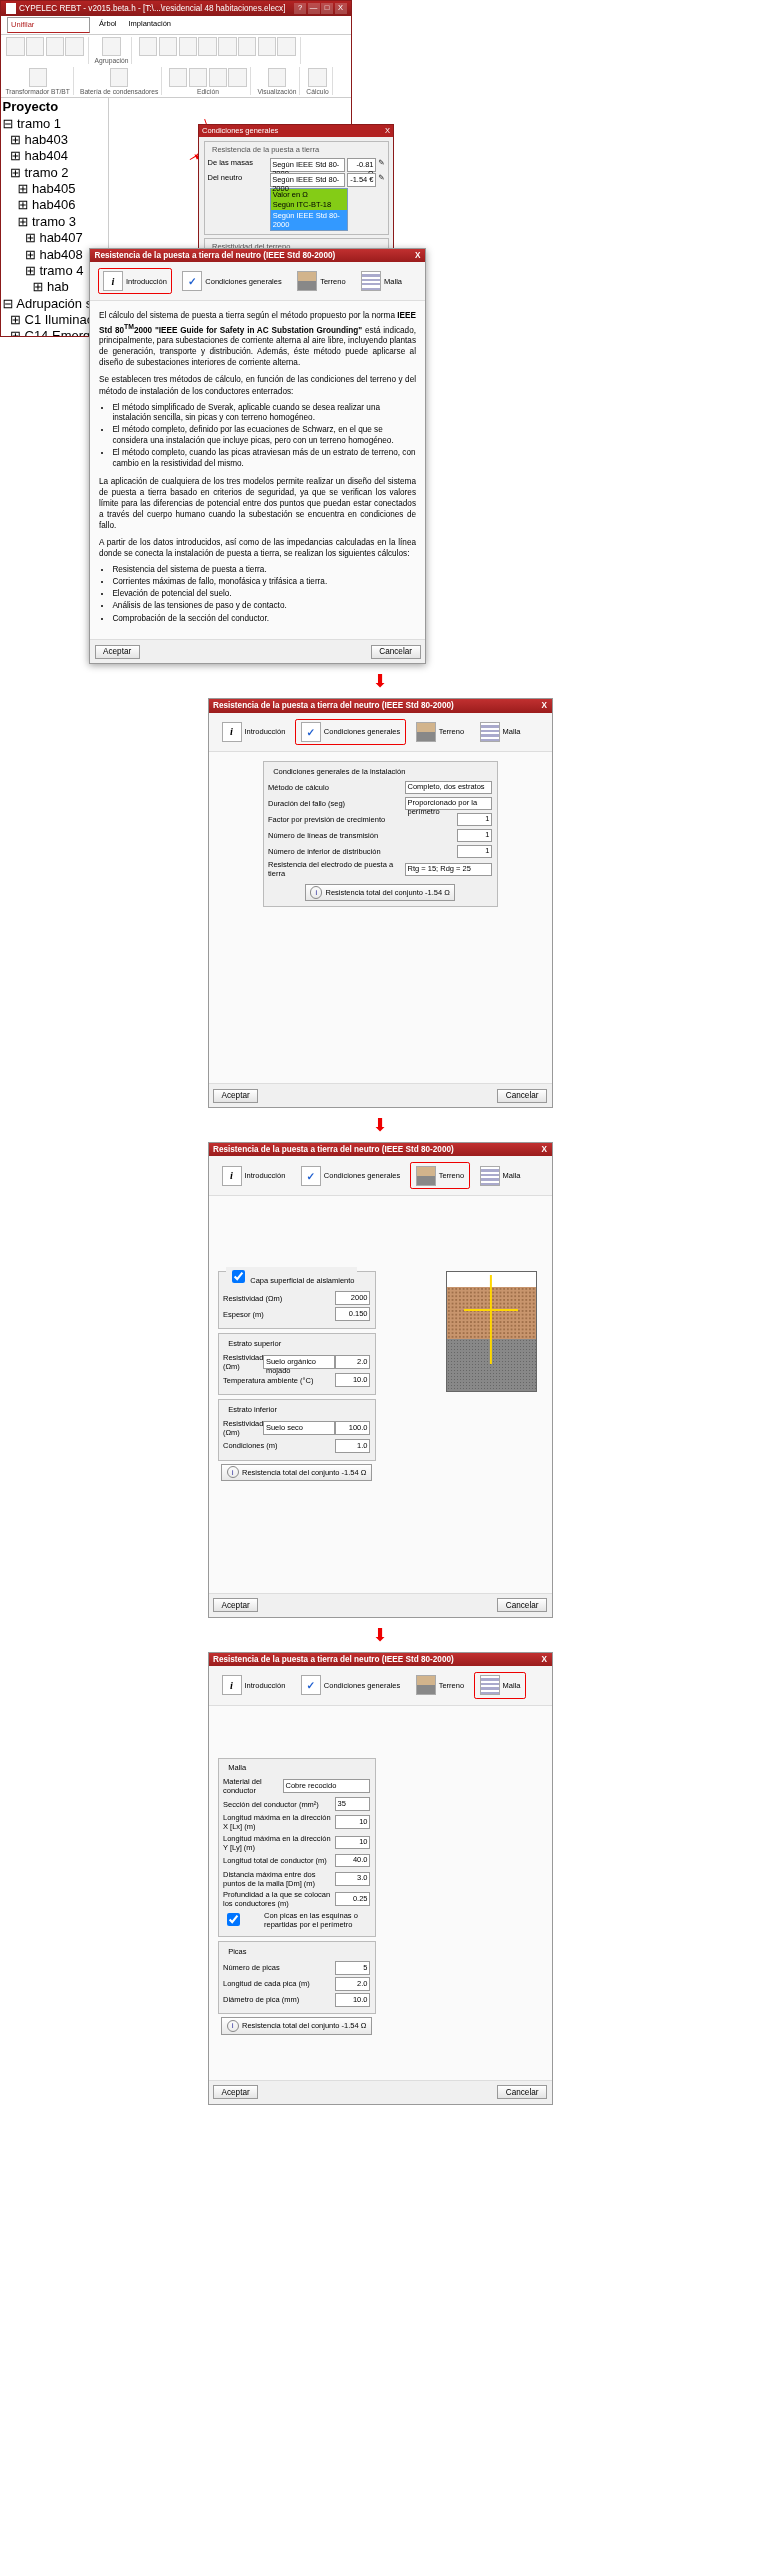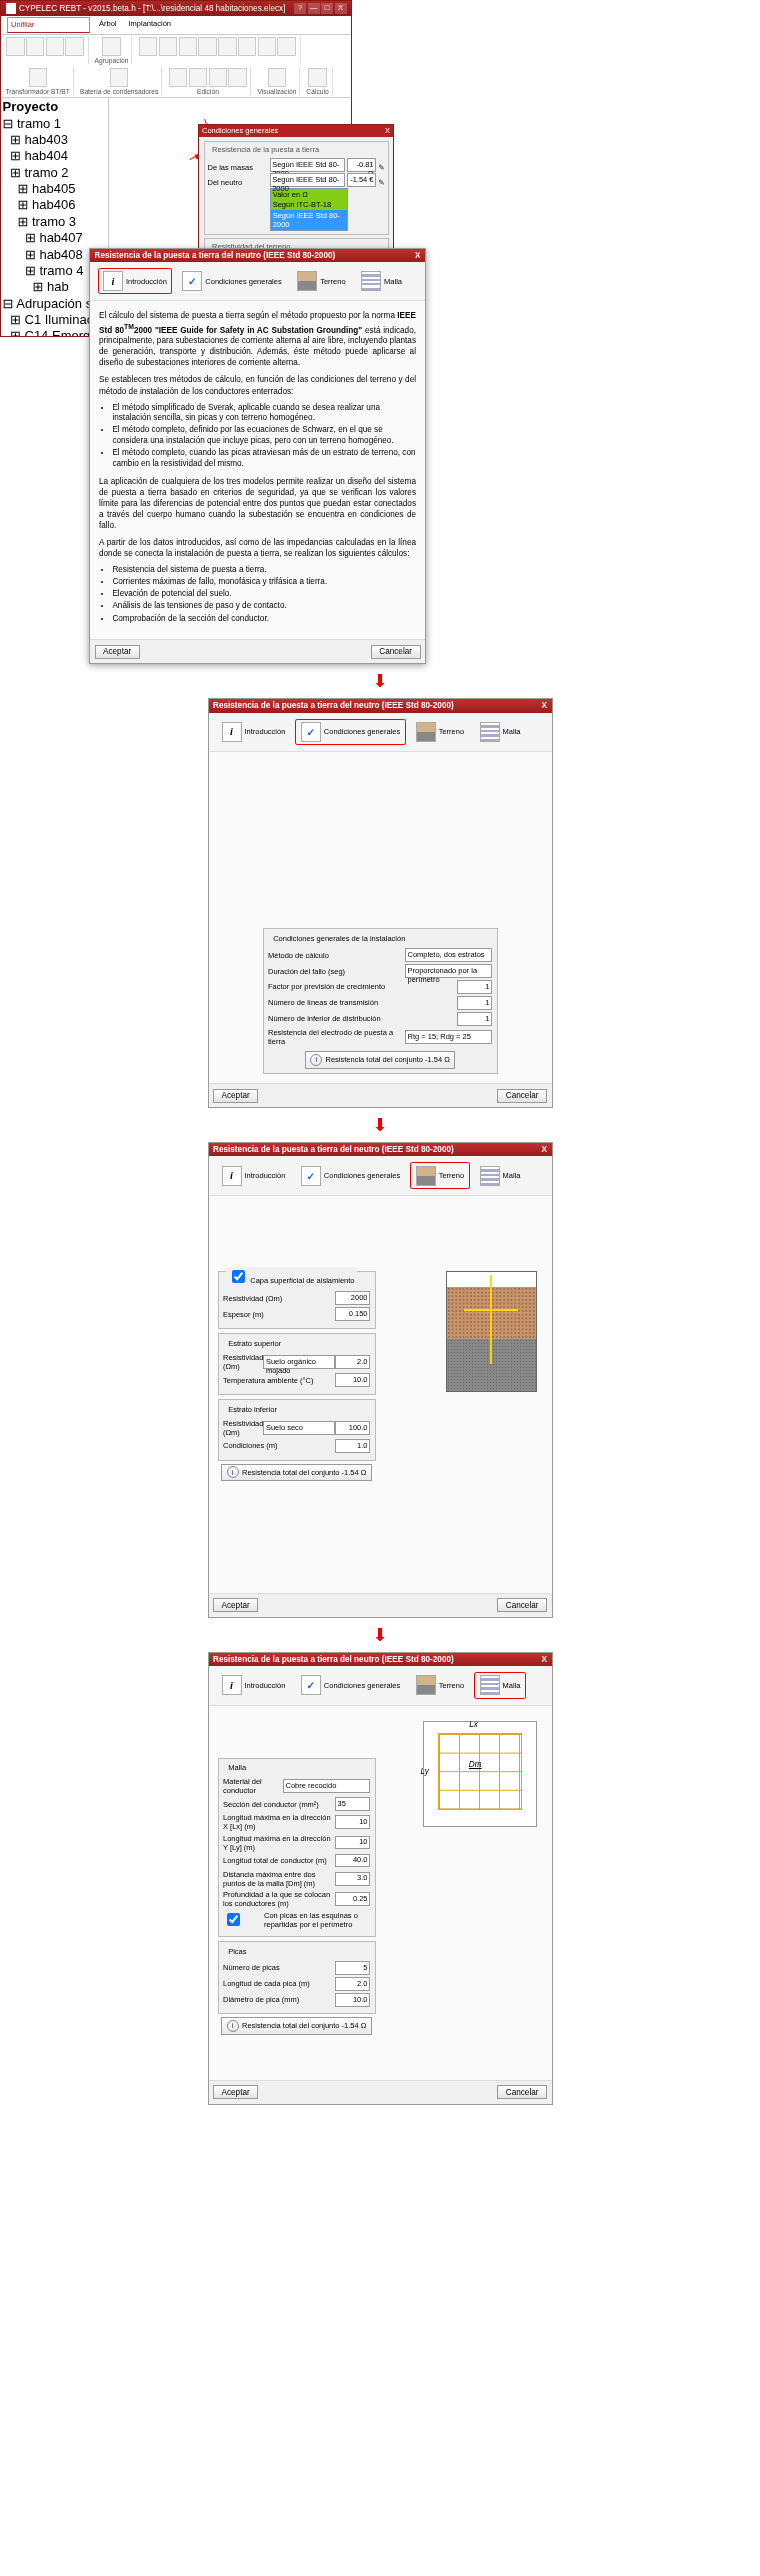--- a/index.html
+++ b/index.html
@@ -18,21 +18,21 @@
 .tree div{white-space:nowrap;padding:0.7px 0}
 .tree .i1{padding-left:7.5px}.tree .i2{padding-left:15px}.tree .i3{padding-left:22.4px}.tree .i4{padding-left:30px}
 .canvas{flex:1;background:#fff;position:relative}
 .schem{position:absolute;right:3.7px;top:60px;width:134px;height:89px;border-top:0.7px solid #000}
 .dlg{position:absolute;border:1.5px solid #8B1A1A;background:#F0F0F0;width:194px;left:89px;top:26px}
 .dlg .hdr{background:#B22222;color:#fff;padding:1.5px 3px;font-size:7.5px;display:flex}
 .dlg .hdr span:first-child{flex:1}
 .dlg .bd{padding:4.5px;font-size:7.5px}
 .frm{border:0.7px solid #bbb;margin-bottom:3px;padding:3px}
 .frm .ttl{font-size:7.5px;color:#555;margin:-7.5px 0 2.2px 3px;background:#F0F0F0;display:inline-block;padding:0 1.5px}
-.row{display:flex;align-items:flex-end;margin:1.5px 0;gap:2.2px}
+.row{display:flex;align-items:flex-start;margin:1.5px 0;gap:2.2px}
 .row label{width:60px;flex-shrink:0}
 .sel,.inp{border:0.7px solid #999;background:#fff;font-size:7.5px;padding:0.7px 1.5px;height:10.4px}
 .sel{width:75px}
 .inp{width:26px;text-align:right}
 .note{font-size:6.7px;color:#444;line-height:1.2}
 .arrow-red{color:#E00;font-size:18px;text-align:center;margin:6px 0}
 .modal{width:343px;margin:4.5px auto;border:0.7px solid #999}
 .mhdr{background:linear-gradient(#C13030,#9B1C1C);color:#fff;padding:2.2px 4.5px;font-size:8.2px;font-weight:bold;display:flex}
 .mhdr span:first-child{flex:1}
 .mtabs{display:flex;padding:6px 7.5px;gap:4.5px;background:#F5F5F5;border-bottom:0.7px solid #ddd}
@@ -254,21 +254,21 @@
       </div>
   <div class="mtab">
         <span class="ic t"></span>
         <span>Terreno</span>
       </div>
   <div class="mtab">
         <span class="ic m"></span>
         <span>Malla</span>
       </div>
  </div>
- <div class="mbody" style="min-height:313px;display:flex;align-items:flex-end;justify-content:center">
+ <div class="mbody" style="min-height:313px;display:flex;align-items:flex-start;justify-content:center">
   <div class="panel" style="width:224px">
    <div class="pttl">Condiciones generales de la instalación</div>
    <div class="prow">
           <label>Método de cálculo</label>
           <span class="sel">Completo, dos estratos</span>
         </div>
    <div class="prow">
           <label>Duración del fallo (seg)</label>
           <span class="sel">Proporcionado por la perímetro</span>
         </div>
@@ -459,27 +459,20 @@
     <div class="prow">
             <label>Diámetro de pica (mm)</label>
             <span class="inp sm">10.0</span>
           </div>
    </div>
    <div style="text-align:center"><span class="rbtn">
             <span class="ric">i</span>
             <span>Resistencia total del conjunto -1.54 Ω</span>
           </span></div>
   </div>
-  <div class="malla-vis">
-   <span class="mlbl" style="top:-1.5px;left:45px">Lx</span>
-   <span class="mlbl" style="top:45px;left:-3.7px">Ly</span>
-   <div class="mgrid">
-          <span class="mlbl" style="top:26px;left:30px;text-decoration:underline">Dm</span>
-        </div>
-  </div>
  </div>
  <div class="mfoot">
       <span class="btn">Aceptar</span>
       <span style="flex:1"></span>
       <span class="btn">Cancelar</span>
     </div>
 </div>
 
 
 </body></html>

